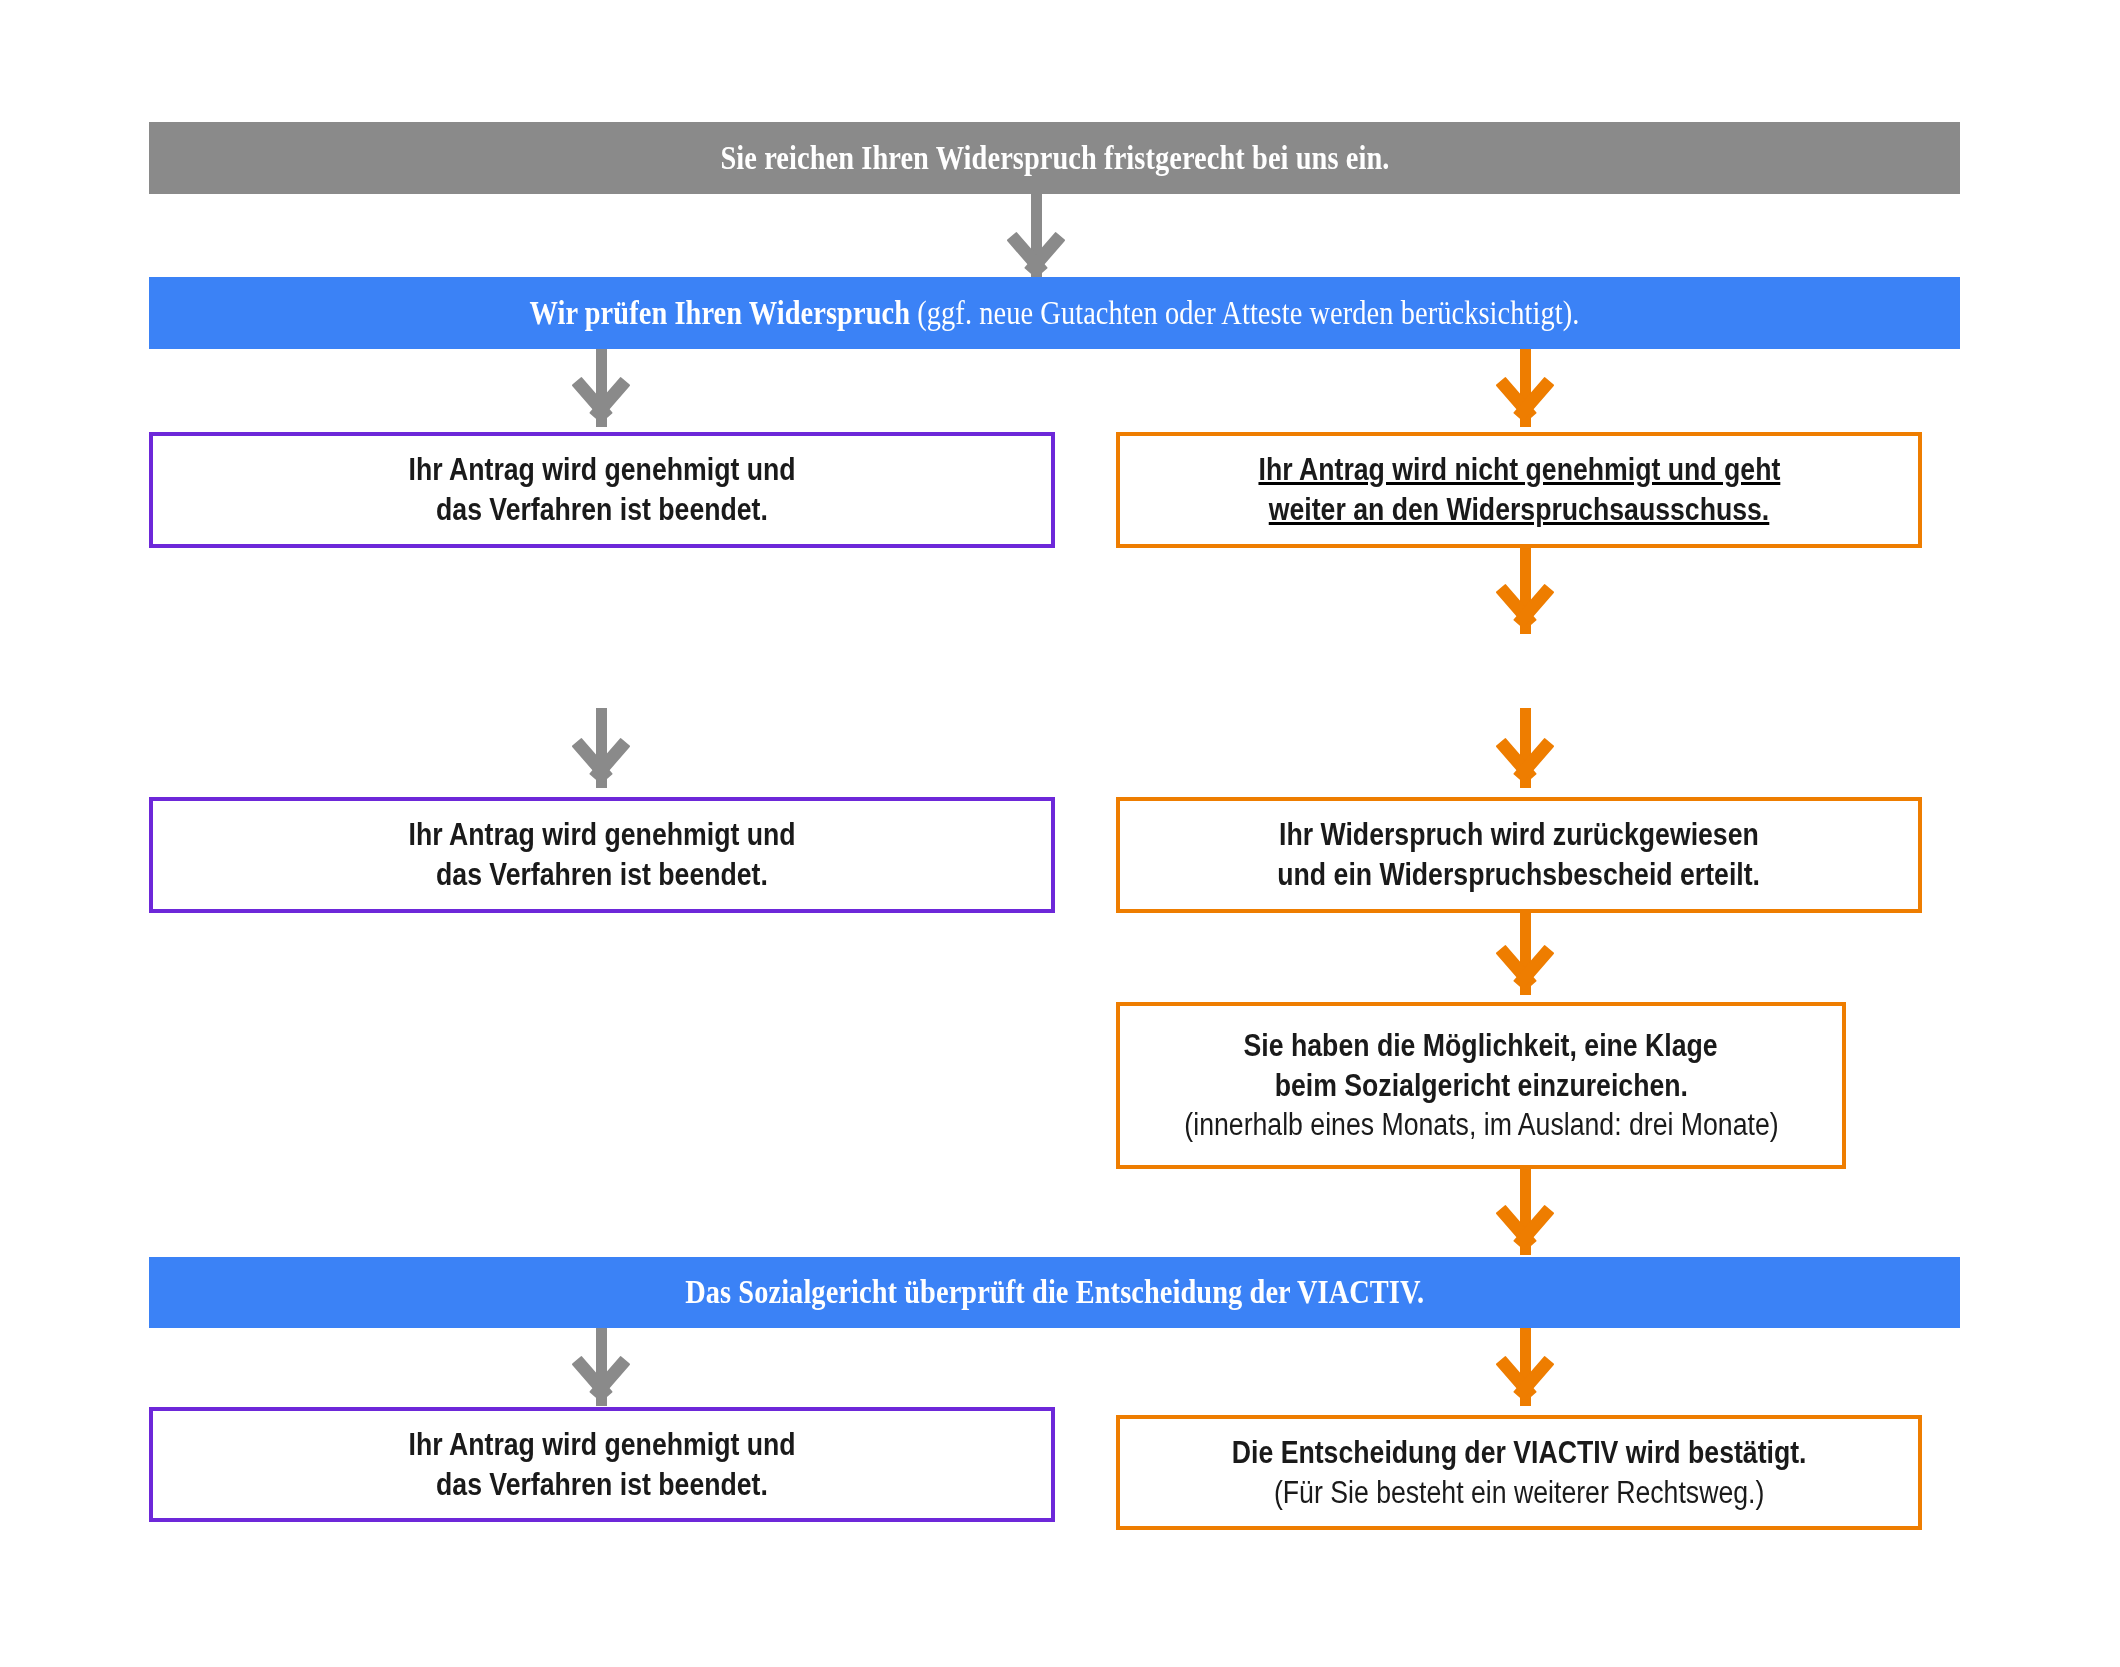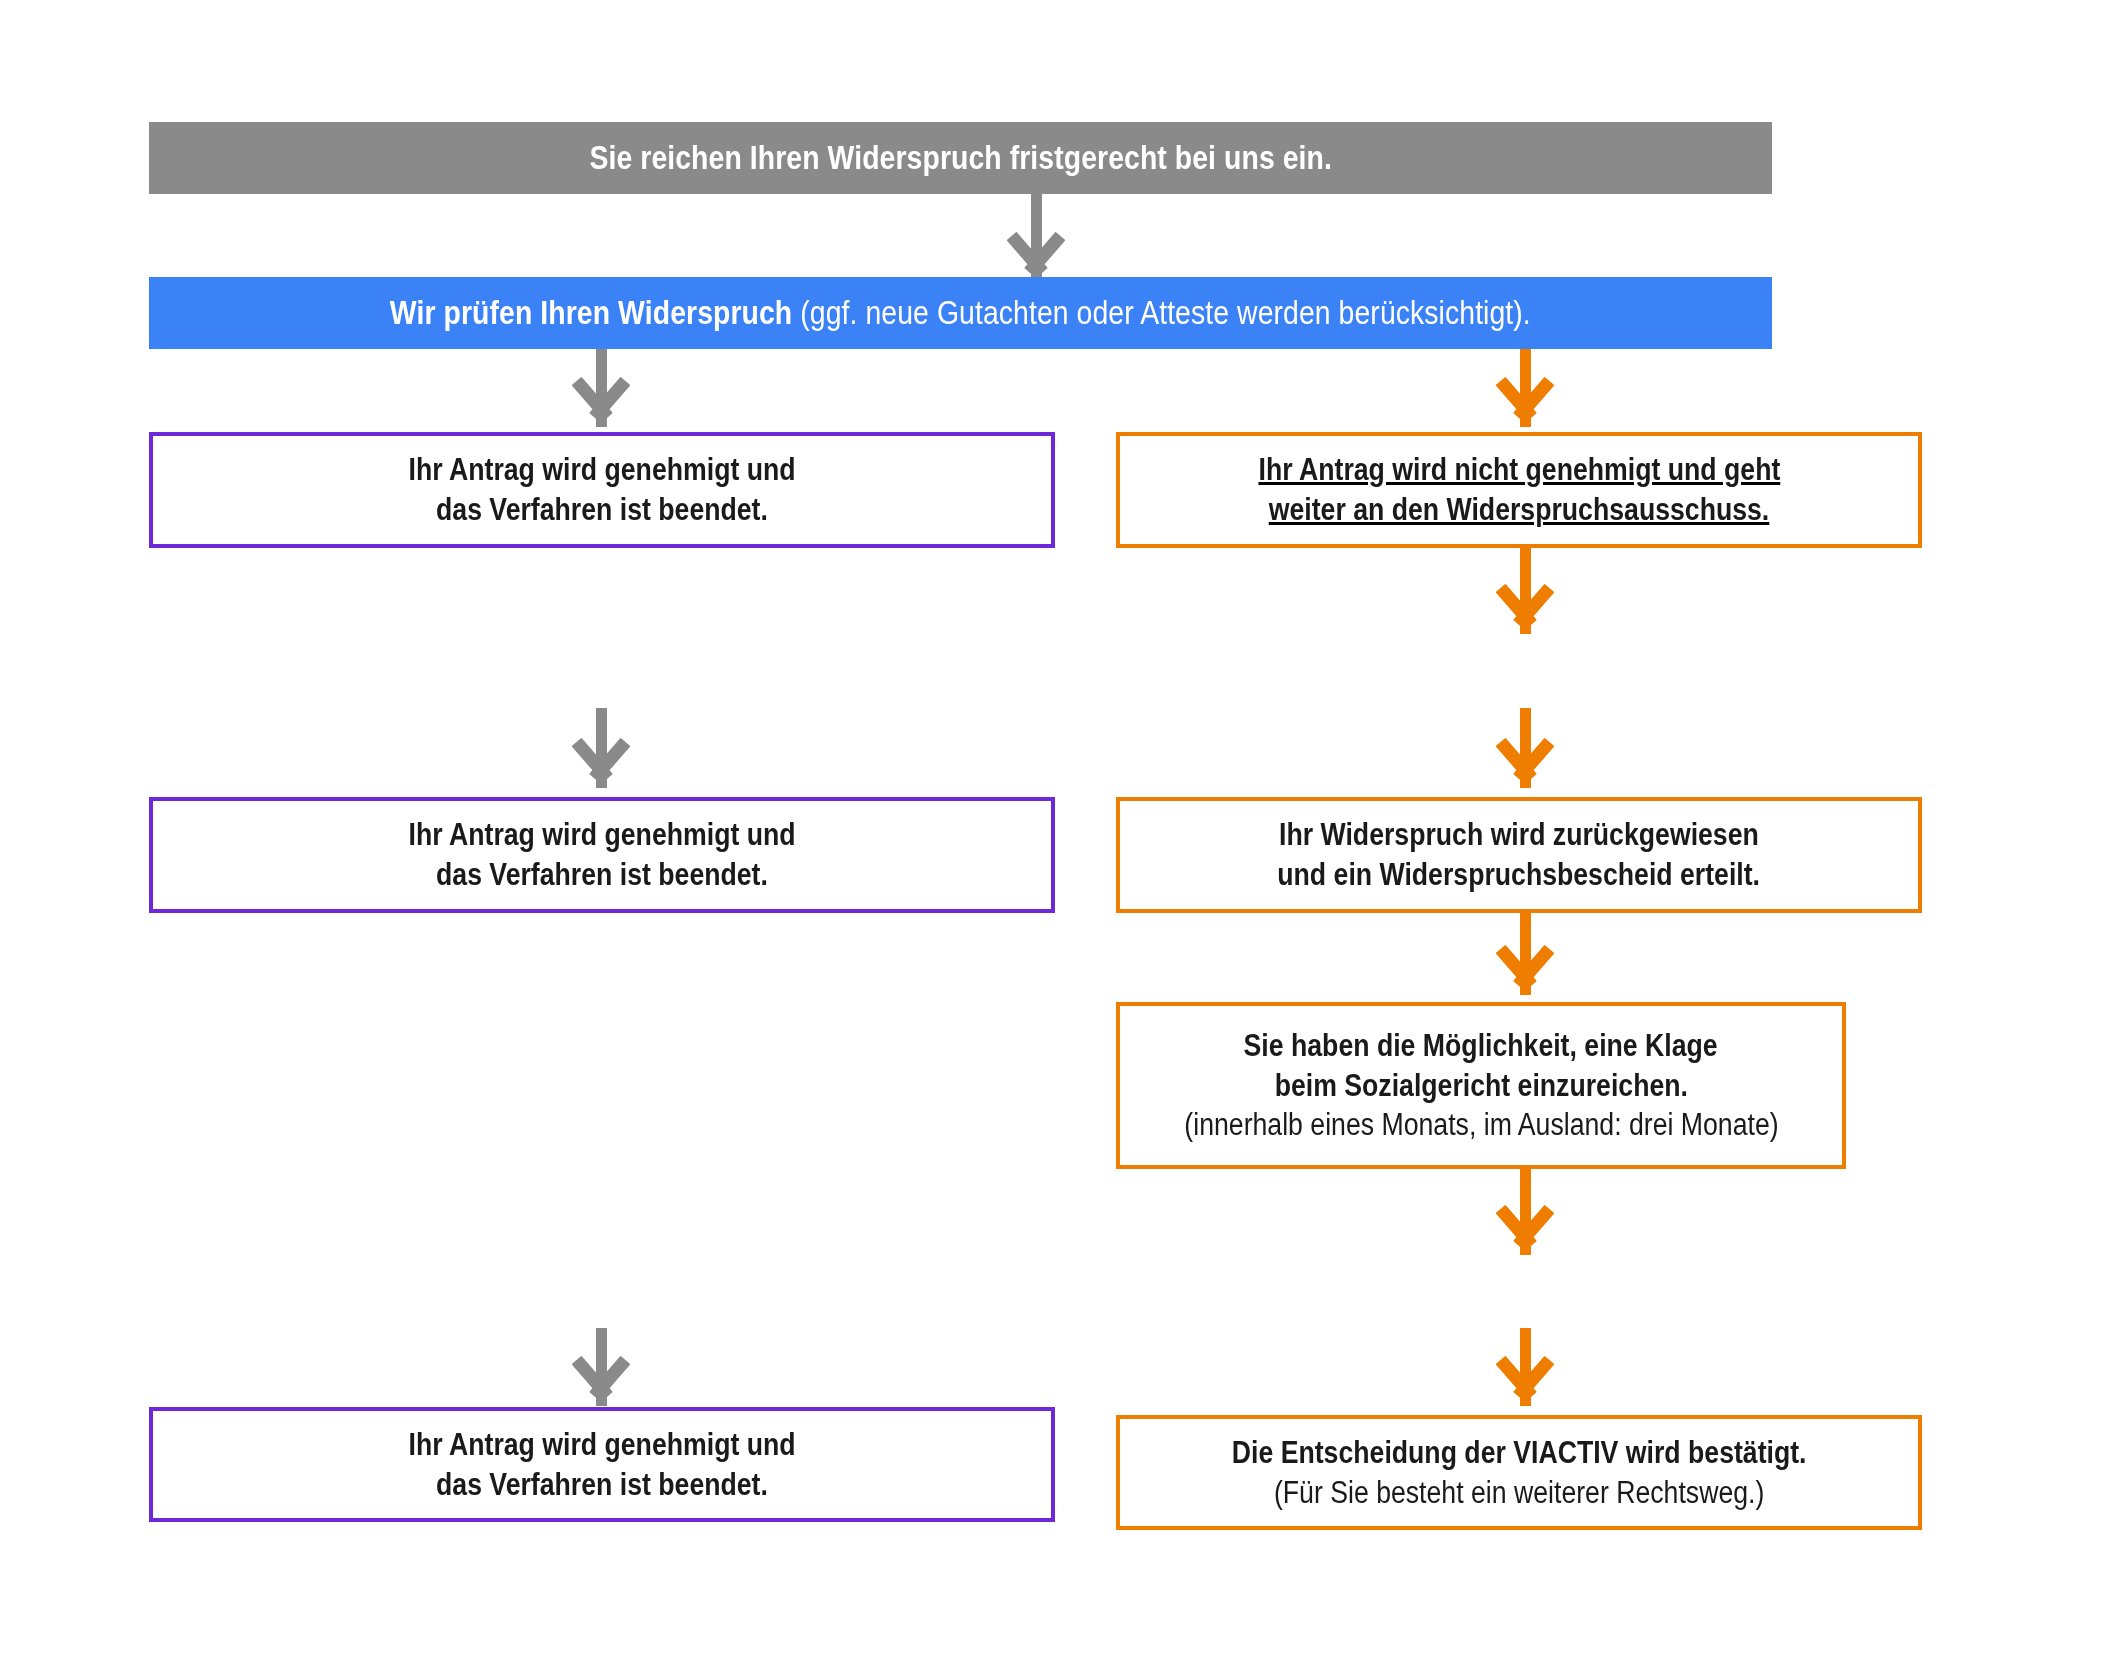--- a/index.html
+++ b/index.html
@@ -28,23 +28,24 @@
     display: flex;
     flex-direction: column;
     align-items: center;
     justify-content: center;
     text-align: center;
   }
 
   
   .banner {
     left: 149px;
-    width: 1623px;
+    width: 1811px;
     height: 72px;
     padding: 0 14px;
+    font-family: Liberation Serif, serif;
   }
   .banner .line {
     color: #ffffff;
     font-size: 33px;
     line-height: 1.05;
     letter-spacing: 0.1px;
     white-space: nowrap;
   }
   .banner-gray  { background: #8a8a8a; }
   .banner-orange{ background: #3b82f6; }
@@ -192,20 +193,23 @@
     <span class="line b cond">Sie haben die Möglichkeit, eine Klage</span>
     <span class="line b cond">beim Sozialgericht einzureichen.</span>
     <span class="line reg cond">(innerhalb eines Monats, im Ausland: drei Monate)</span>
   </div>
 
   <div class="arrow arrow-orange" style="left:1490px; top:1169px; height:86px;">
     <span class="stem"></span>
     <span class="head"></span>
   </div>
 
+  <div class="node banner banner-orange" style="top:1257px; height:71px;">
+    <span class="line b cond">Das Sozialgericht überprüft die Entscheidung der VIACTIV.</span>
+  </div>
 
   <div class="arrow arrow-gray" style="left:566px; top:1328px; height:78px;">
     <span class="stem"></span>
     <span class="head"></span>
   </div>
   <div class="arrow arrow-orange" style="left:1490px; top:1328px; height:78px;">
     <span class="stem"></span>
     <span class="head"></span>
   </div>
 

